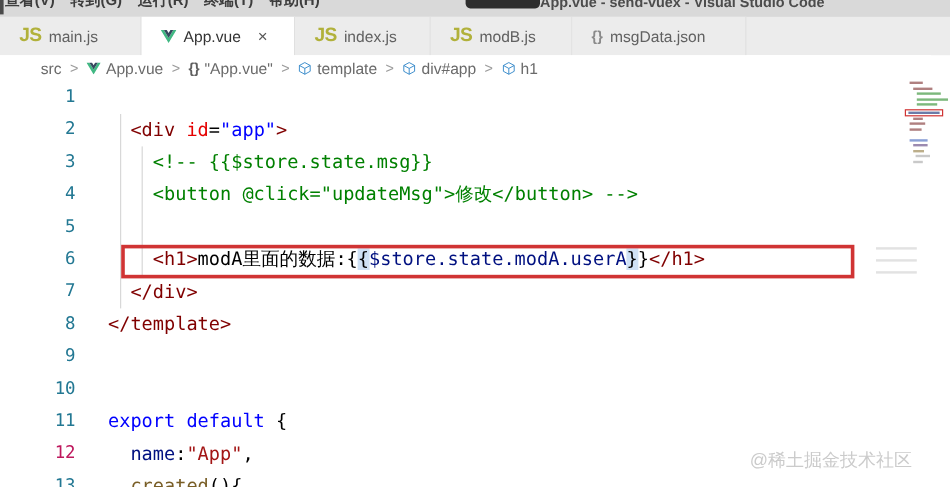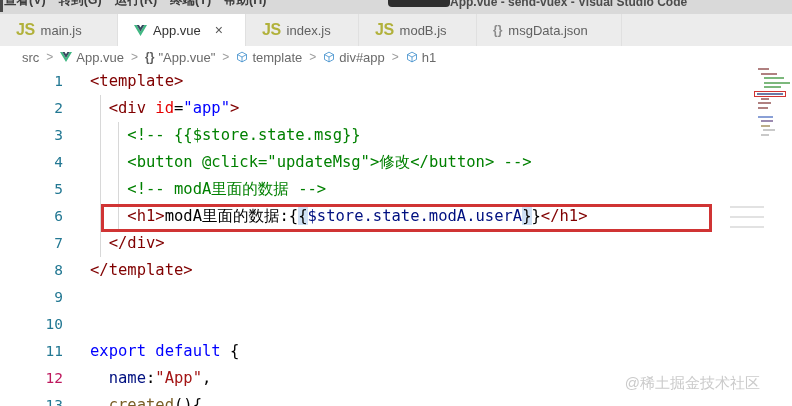--- a/index.html
+++ b/index.html
@@ -25,21 +25,21 @@
     font-size:13px; color:#616161; background:#ececec; border-right:1px solid #e0e0e0;
     white-space:nowrap; cursor:pointer; }
   .tab.active { background:#ffffff; color:#333; border-right:1px solid #e0e0e0; }
   .tab .ico { margin-right:6px; display:inline-flex; align-items:center; }
   .js-glyph { font-size:16px; font-weight:bold; color:#b1b13b; letter-spacing:-0.5px; }
   .json-glyph { font-size:12px; font-weight:bold; color:#8a8a8a; }
   .tab-close { margin-left:14px; font-size:14px; color:#585858; cursor:pointer; line-height:1; }
 
   
   #breadcrumb { position:absolute; left:0; top:46px; width:776px; height:22px;
-    background:#fff; display:flex; align-items:center; padding-left:22px;
+    background:#fff; display:flex; align-items:center; padding-left:34px;
     font-size:13px; color:#6a6a6a; white-space:nowrap;text-align:center; }
   #breadcrumb .crumb { display:inline-flex; align-items:center; gap:4px; cursor:pointer; }
   #breadcrumb .sep { color:#9c9c9c; margin:0 7px; font-size:12px; }
   .braces-glyph { color:#5f5f5f; font-weight:bold; font-size:12px; }
 
   
   #editor { position:absolute; left:0; top:68px; width:745px; height:338px;
     background:#fff; overflow:hidden; }
   .code-line { display:flex; height:27px; line-height:27px;
     font-family:"DejaVu Sans Mono","Liberation Mono",monospace; font-size:15.5px; }
@@ -155,37 +155,35 @@
         </svg>
     </span>
     <span>h1</span>
   </span>
 </div>
 
 <div id="editor">
   <div>
       <div class="code-line">
         <span class="gutter" style="color: rgb(35, 120, 147);">1</span>
-        <span class="code-text"><span style="color: rgb(128, 0, 0);">&lt;template&gt;</span></span>
       </div>
       <div class="code-line">
         <span class="gutter" style="color: rgb(35, 120, 147);">2</span>
         <span class="code-text"><span style="color: rgb(0, 0, 0);">  </span><span style="color: rgb(128, 0, 0);">&lt;div</span><span style="color: rgb(0, 0, 0);"> </span><span style="color: rgb(229, 0, 0);">id</span><span style="color: rgb(0, 0, 0);">=</span><span style="color: rgb(0, 0, 255);">"app"</span><span style="color: rgb(128, 0, 0);">&gt;</span></span>
       </div>
       <div class="code-line">
         <span class="gutter" style="color: rgb(35, 120, 147);">3</span>
         <span class="code-text"><span style="color: rgb(0, 0, 0);">    </span><span style="color: rgb(0, 128, 0);">&lt;!-- {{$store.state.msg}}</span></span>
       </div>
       <div class="code-line">
         <span class="gutter" style="color: rgb(35, 120, 147);">4</span>
         <span class="code-text"><span style="color: rgb(0, 0, 0);">    </span><span style="color: rgb(0, 128, 0);">&lt;button @click="updateMsg"&gt;修改&lt;/button&gt; --&gt;</span></span>
       </div>
       <div class="code-line">
         <span class="gutter" style="color: rgb(35, 120, 147);">5</span>
-        <span class="code-text"><span style="color: rgb(0, 0, 0);">    </span><span style="color: rgb(0, 128, 0);">&lt;!-- modA里面的数据 --&gt;</span></span>
       </div>
       <div class="code-line">
         <span class="gutter" style="color: rgb(35, 120, 147);">6</span>
         <span class="code-text"><span style="color: rgb(0, 0, 0);">    </span><span style="color: rgb(128, 0, 0);">&lt;h1&gt;</span><span style="color: rgb(0, 0, 0);">modA里面的数据:</span><span style="color: rgb(0, 0, 0);">{</span><span class="bracket-match" style="color: rgb(0, 0, 0);">{</span><span style="color: rgb(0, 16, 128);">$store.state.modA.userA</span><span class="bracket-match" style="color: rgb(0, 0, 0);">}</span><span style="color: rgb(0, 0, 0);">}</span><span style="color: rgb(128, 0, 0);">&lt;/h1&gt;</span></span>
       </div>
       <div class="code-line">
         <span class="gutter" style="color: rgb(35, 120, 147);">7</span>
         <span class="code-text"><span style="color: rgb(0, 0, 0);">  </span><span style="color: rgb(128, 0, 0);">&lt;/div&gt;</span></span>
       </div>
       <div class="code-line">

